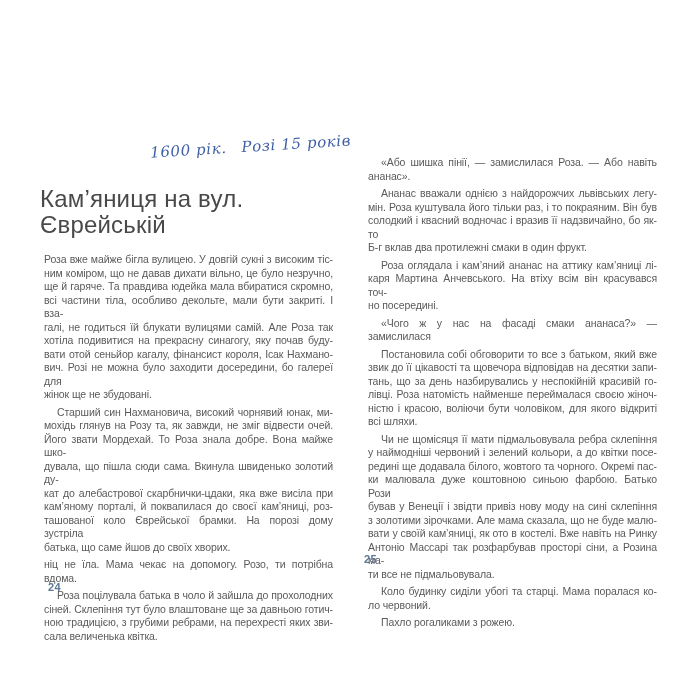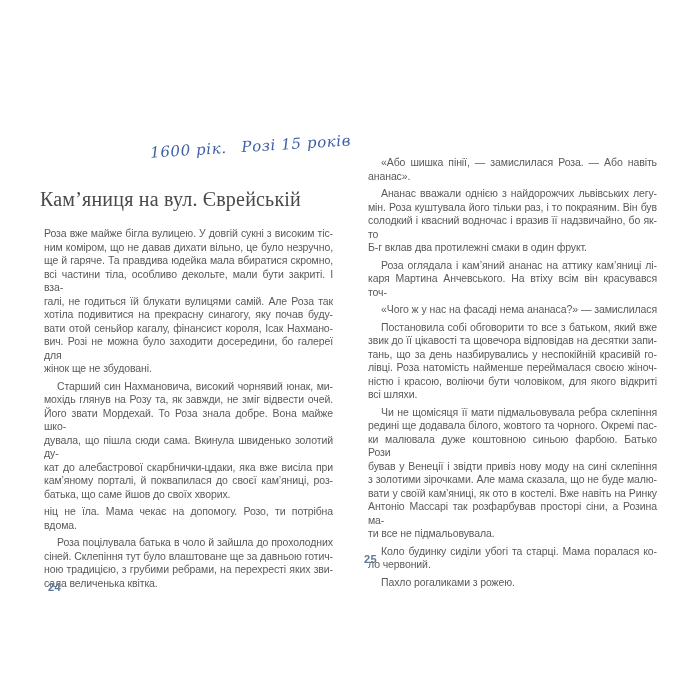--- a/index.html
+++ b/index.html
@@ -36,23 +36,23 @@
   
   .column {
     position: absolute;
     width: 297px;
   }
   .col-left  { left: 40px;  top: 186px; }
   .col-right { left: 364px; top: 152px; }
 
   .chapter-title {
     margin: 0 0 15px 0;
-    font-family: Liberation Serif, serif;
+    font-family: Liberation Sans, sans-serif;
     font-weight: normal;
-    font-size: 20px;
+    font-size: 24px;
     line-height: 26px;
     color: var(--title-text, #49494b);
     letter-spacing: 0.2px;
   }
 
   .body-text {
     font-size: 10.5px;
     line-height: 13.5px;
     letter-spacing: -0.1px;
     color: var(--body-text, #5a5a5c);
@@ -100,20 +100,21 @@
           <div class="line">вич. Розі не можна було заходити досередини, бо галереї для</div>
           <div class="line last">жінок ще не збудовані.</div>
         </div>
         <div class="para">
           <div class="line indent">Старший син Нахмановича, високий чорнявий юнак, ми-</div>
           <div class="line">мохідь глянув на Розу та, як завжди, не зміг відвести очей.</div>
           <div class="line">Його звати Мордехай. То Роза знала добре. Вона майже шко-</div>
           <div class="line">дувала, що пішла сюди сама. Вкинула швиденько золотий ду-</div>
           <div class="line">кат до алебастрової скарбнички-цдаки, яка вже висіла при</div>
           <div class="line">кам’яному порталі, й поквапилася до своєї кам’яниці, роз-</div>
+          <div class="line">ташованої коло Єврейської брамки. На порозі дому зустріла</div>
           <div class="line last">батька, що саме йшов до своїх хворих.</div>
         </div>
         <div class="para">
           <div class="line last">ніц не їла. Мама чекає на допомогу. Розо, ти потрібна вдома.</div>
         </div>
         <div class="para">
           <div class="line indent">Роза поцілувала батька в чоло й зайшла до прохолодних</div>
           <div class="line">сіней. Склепіння тут було влаштоване ще за давньою готич-</div>
           <div class="line">ною традицією, з грубими ребрами, на перехресті яких зви-</div>
           <div class="line last">сала величенька квітка.</div>
@@ -128,34 +129,36 @@
         </div>
         <div class="para">
           <div class="line indent">Ананас вважали однією з найдорожчих львівських легу-</div>
           <div class="line">мін. Роза куштувала його тільки раз, і то покраяним. Він був</div>
           <div class="line">солодкий і квасний водночас і вразив її надзвичайно, бо як-то</div>
           <div class="line last">Б-г вклав два протилежні смаки в один фрукт.</div>
         </div>
         <div class="para">
           <div class="line indent">Роза оглядала і кам’яний ананас на аттику кам’яниці лі-</div>
           <div class="line">каря Мартина Анчевського. На втіху всім він красувався точ-</div>
+          <div class="line last">но посередині.</div>
         </div>
         <div class="para">
-          <div class="line indent">«Чого ж у нас на фасаді нема ананаса?» — замислилася</div>
+          <div class="line indent">«Чого ж у нас на фасаді смаки ананаса?» — замислилася</div>
         </div>
         <div class="para">
           <div class="line indent">Постановила собі обговорити то все з батьком, який вже</div>
           <div class="line">звик до її цікавості та щовечора відповідав на десятки запи-</div>
           <div class="line">тань, що за день назбирувались у неспокійній красивій го-</div>
           <div class="line">лівці. Роза натомість найменше переймалася своєю жіноч-</div>
           <div class="line">ністю і красою, воліючи бути чоловіком, для якого відкриті</div>
           <div class="line last">всі шляхи.</div>
         </div>
         <div class="para">
           <div class="line indent">Чи не щомісяця її мати підмальовувала ребра склепіння</div>
+          <div class="line">у наймодніші червоний і зелений кольори, а до квітки посе-</div>
           <div class="line">редині ще додавала білого, жовтого та чорного. Окремі пас-</div>
           <div class="line">ки малювала дуже коштовною синьою фарбою. Батько Рози</div>
           <div class="line">бував у Венеції і звідти привіз нову моду на сині склепіння</div>
           <div class="line">з золотими зірочками. Але мама сказала, що не буде малю-</div>
           <div class="line">вати у своїй кам’яниці, як ото в костелі. Вже навіть на Ринку</div>
           <div class="line">Антоніо Массарі так розфарбував просторі сіни, а Розина ма-</div>
           <div class="line last">ти все не підмальовувала.</div>
         </div>
         <div class="para">
           <div class="line indent">Коло будинку сиділи убогі та старці. Мама поралася ко-</div>

